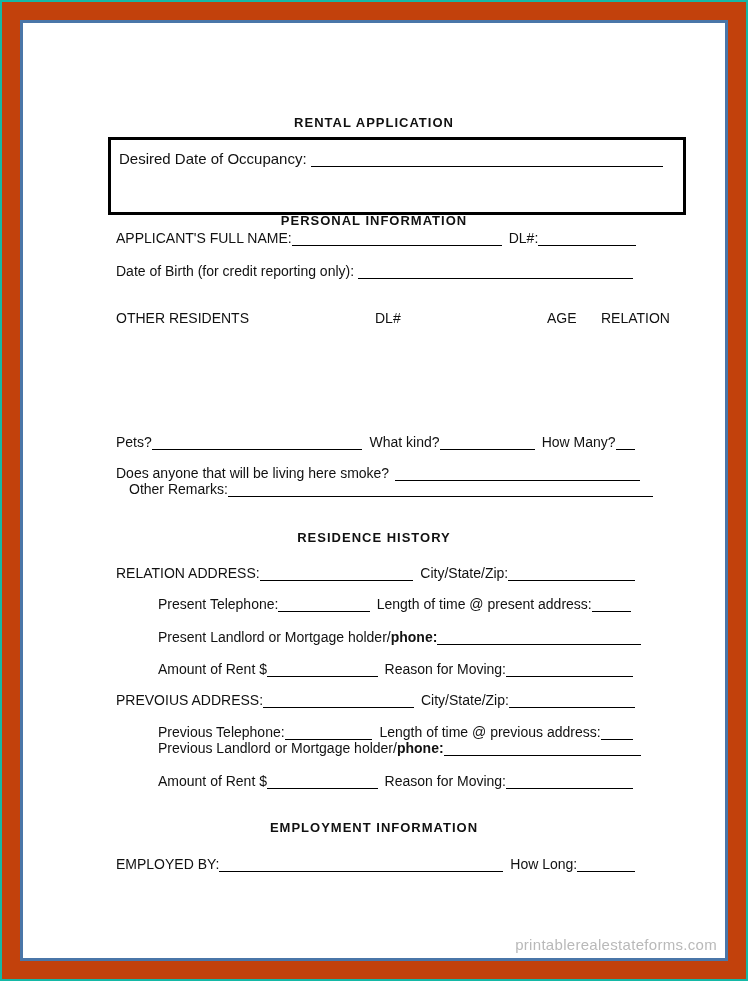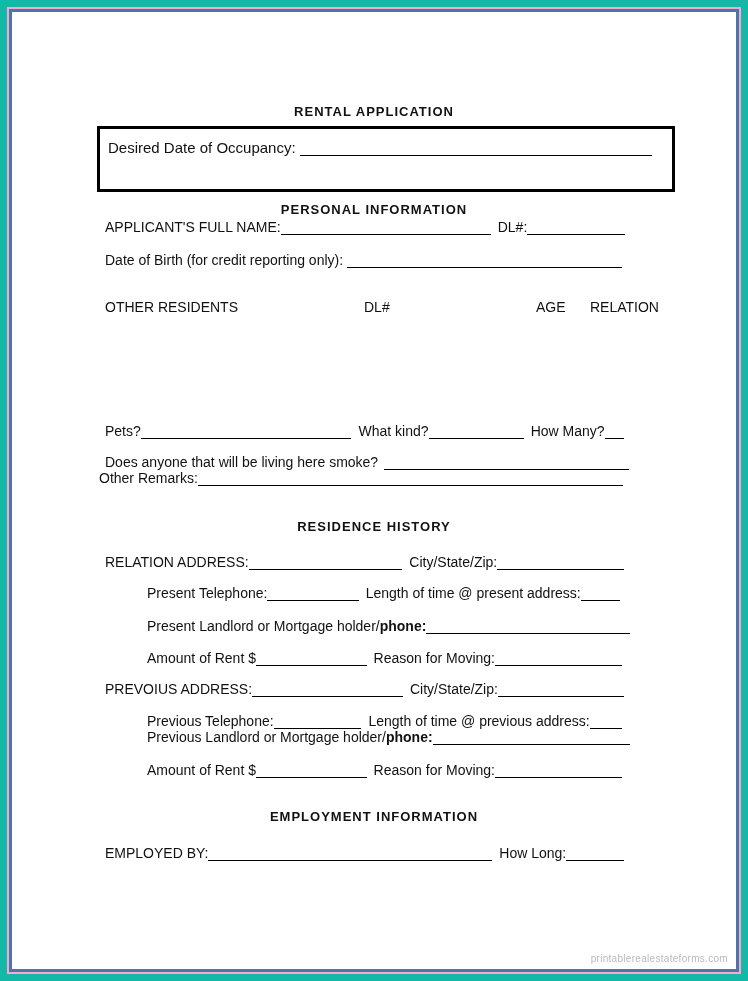--- a/index.html
+++ b/index.html
@@ -6,23 +6,23 @@
   html, body { width: 748px; height: 981px; }
   body {
     background: #ffffff;
     font-family: "Liberation Sans", sans-serif;
     color: #111111;
     position: relative;
   }
   .frame {
     position: absolute;
     inset: 0;
-    border: 7px solid #14b8a6;
-    padding: 2px;
-    background: #f9a8d4;
+    border: 2px solid #14b8a6;
+    padding: 18px;
+    background: #c2410c;
   }
   .sheet {
     position: relative;
     width: 100%;
     height: 100%;
     border: 3px solid var(--frame-color, #4a76a8);
     background: #ffffff;
     overflow: hidden;
   }
   .heading {
@@ -49,40 +49,40 @@
     border-bottom: 1.5px solid #000000;
     height: 15px;
   }
   .flex1 { flex: 1; }
   .bold { font-weight: bold; }
   .occupancy-box {
     position: absolute;
     left: 85px;
     top: 114px;
     width: 578px;
-    height: 66px;
+    height: 78px;
     border: 3px solid #000000;
     background: #ffffff;
     padding: 6px 8px;
   }
   .occupancy-row {
     display: flex;
     align-items: flex-end;
     height: 21px;
     font-size: 15px;
     white-space: nowrap;
   }
   .occupancy-row .fill { height: 18px; }
   .residents-header { width: 560px; }
   .residents-header span { position: absolute; bottom: 0; line-height: 16px; }
   .watermark {
     position: absolute;
     right: 8px;
     bottom: 5px;
-    font-size: 10px;
+    font-size: 15px;
     color: var(--watermark-color, #b9b9b9);
     letter-spacing: 0.3px;
   }
 </style>
 </head>
 <body>
 
 <div class="frame">
   <div class="sheet">
 
@@ -123,21 +123,21 @@
       <span style="left:259px">DL#</span>
       <span style="left:431px">AGE</span>
       <span style="left:485px">RELATION</span>
     </div>
 
     <div class="row" style="top:441px; left:93px; width:524px">
       <span class="lbl">Does anyone that will be living here smoke?</span>
       <span class="fill flex1" style="margin-left:6px"></span>
     </div>
 
-    <div class="row" style="top:457px; left:87px; width:524px">
+    <div class="row" style="top:457px; left:106px; width:524px">
       <span class="lbl">Other Remarks:</span>
       <span class="fill flex1"></span>
     </div>
 
     <div class="heading" style="top:507px">RESIDENCE HISTORY</div>
 
     <div class="row" style="top:541px; left:93px; width:519px">
       <span class="lbl">RELATION ADDRESS:</span>
       <span class="fill" style="flex:160"></span>
       <span class="lbl gap">City/State/Zip:</span>

